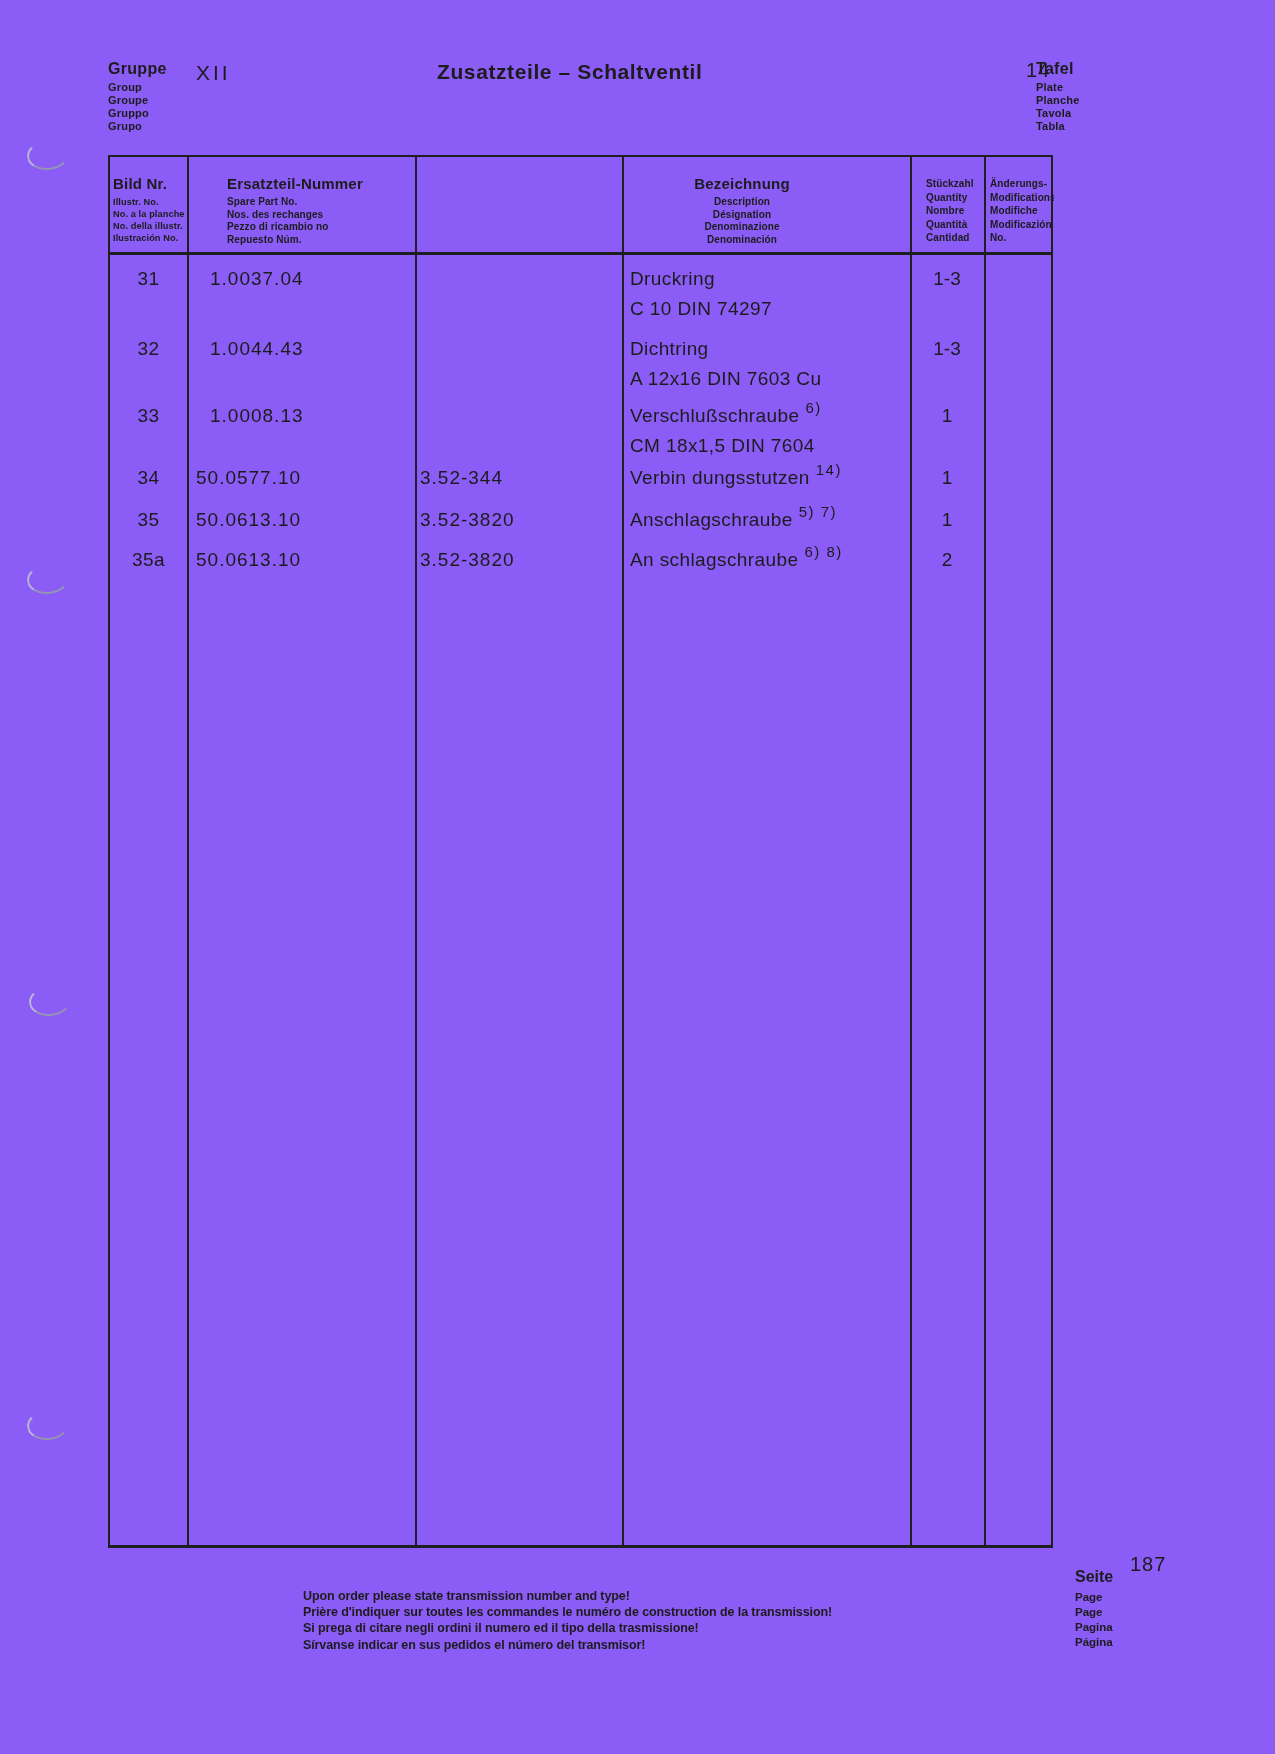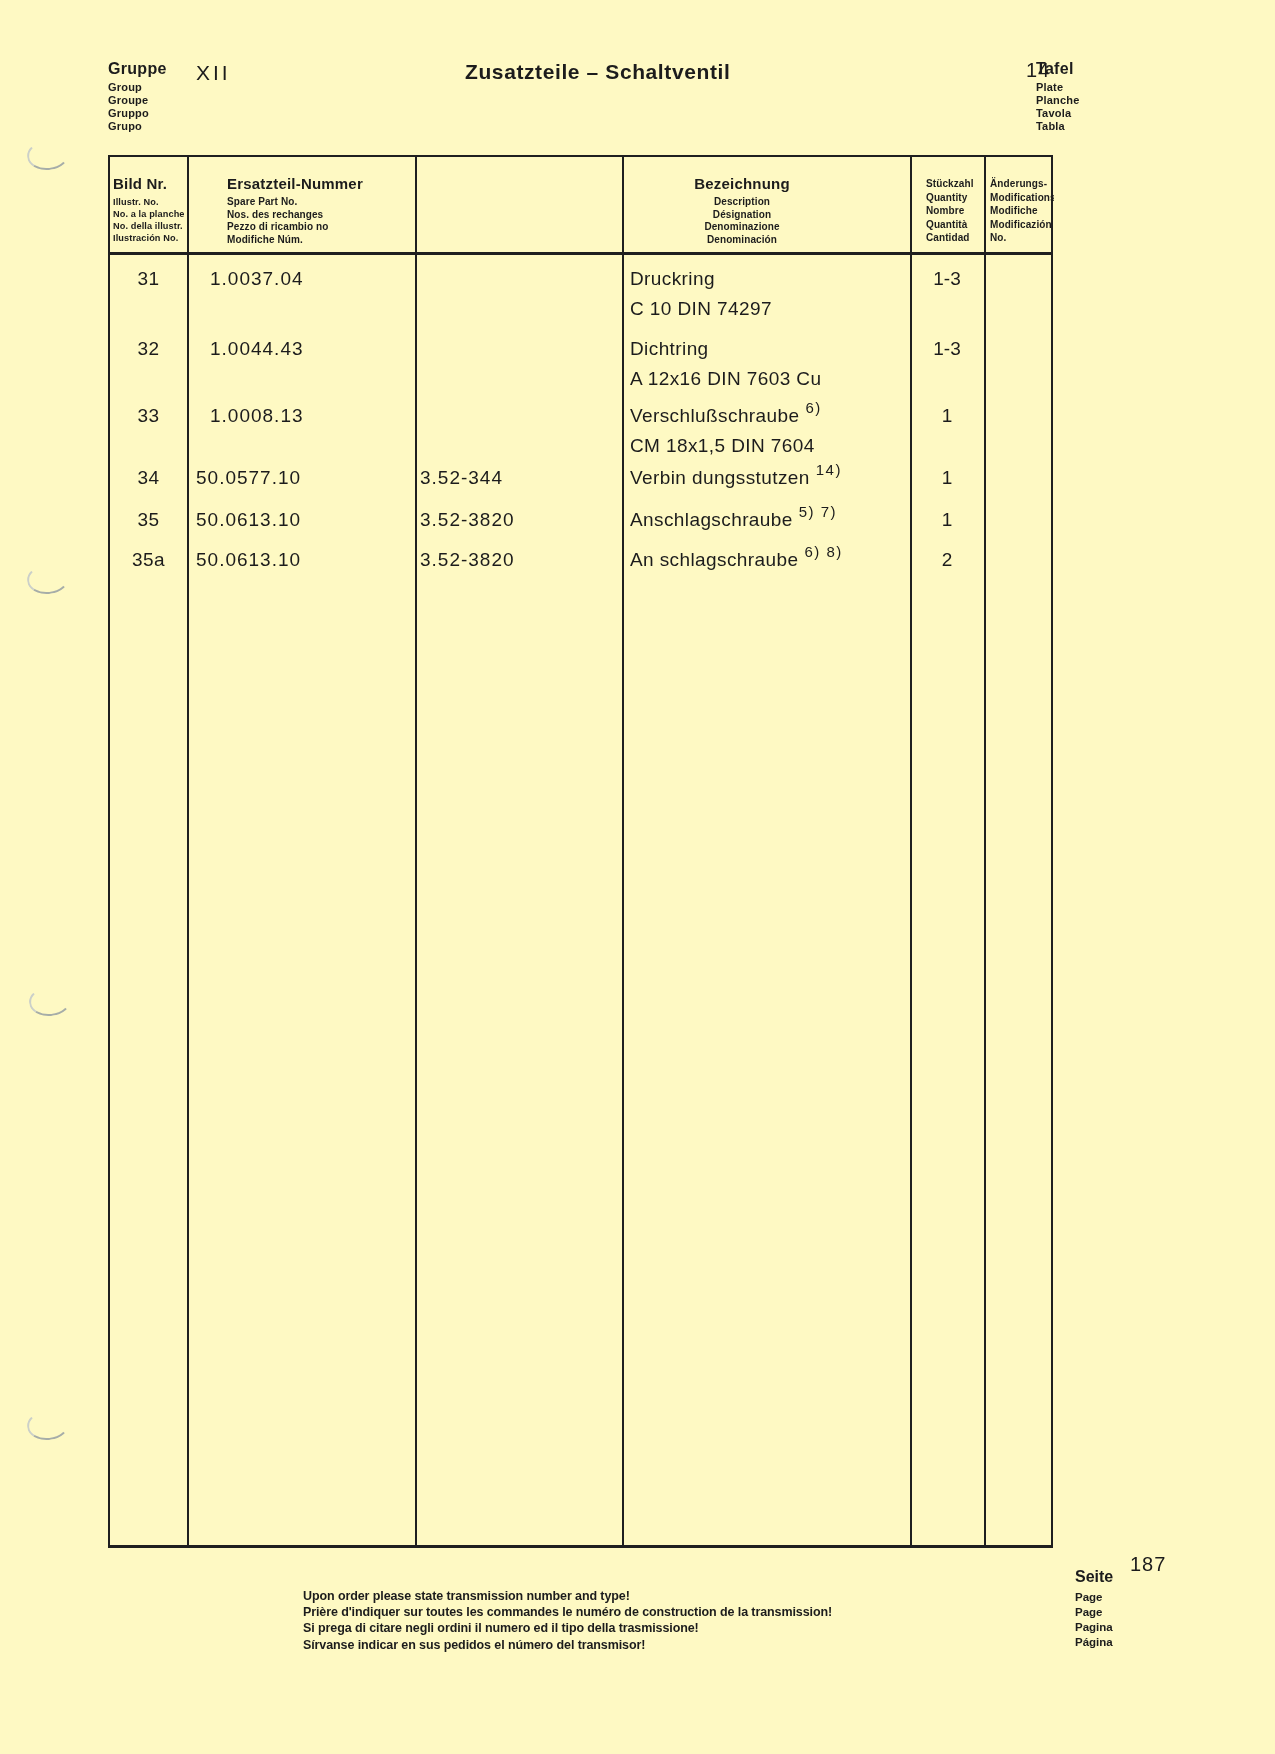--- a/index.html
+++ b/index.html
@@ -1,28 +1,28 @@
 <!DOCTYPE html>
 <html><head>
 <meta charset="utf-8">
 <style>
   html,body{margin:0;padding:0;background:#e8e8e6;}
   .page{
     position:relative; width:1275px; height:1754px;
-    background:#fef9c3; overflow:hidden;
+    background:#8b5cf6; overflow:hidden;
     font-family:"Liberation Sans", sans-serif;
     color:#1c1c1c;
   }
   
   .hdr-block{position:absolute;}
   .hdr-main{font-size:16px; font-weight:bold; letter-spacing:.3px; margin-bottom:3px;}
   .hdr-lang{font-size:11px; font-weight:bold; line-height:13px; letter-spacing:.2px;}
   .group-block{left:108px; top:60px;}
   .group-value{position:absolute; left:196px; top:61px; font-size:21px; letter-spacing:3px;}
-  .doc-title{position:absolute; left:437px; top:60px; font-size:21px; font-weight:bold; letter-spacing:.6px;margin-left:28px;}
+  .doc-title{position:absolute; left:437px; top:60px; font-size:21px; font-weight:bold; letter-spacing:.6px;}
   .plate-block{left:1014px; top:60px;margin-left:22px;}
   .plate-value{position:absolute; left:1026px; top:59px; font-size:20px; letter-spacing:1px;}
   
   .ptable{
     position:absolute; left:108px; top:155px; width:945px; height:1393px;
     box-sizing:border-box;
     border:2.5px solid #1f1f1f; border-bottom-width:3.5px;
   }
   .vl{position:absolute; top:0; bottom:0; width:2px; background:#1f1f1f;}
   .vl1{left:77px;}.vl2{left:305px;}.vl3{left:512px;}.vl4{left:800px;}.vl5{left:874px;}
@@ -112,21 +112,21 @@
       <div class="h-sm">Illustr. No.</div>
       <div class="h-sm">No. a la planche</div>
       <div class="h-sm">No. della illustr.</div>
       <div class="h-sm">Ilustración No.</div>
     </div>
     <div class="hcell hc2">
       <div class="h-big">Ersatzteil-Nummer</div>
       <div class="h-sm">Spare Part No.</div>
       <div class="h-sm">Nos. des rechanges</div>
       <div class="h-sm">Pezzo di ricambio no</div>
-      <div class="h-sm">Modifiche Núm.</div>
+      <div class="h-sm">Repuesto Núm.</div>
     </div>
     <div class="hcell hc4">
       <div class="h-big">Bezeichnung</div>
       <div class="h-sm">Description</div>
       <div class="h-sm">Désignation</div>
       <div class="h-sm">Denominazione</div>
       <div class="h-sm">Denominación</div>
     </div>
     <div class="hcell hc5">
       <div class="h-sm first">Stückzahl</div>

